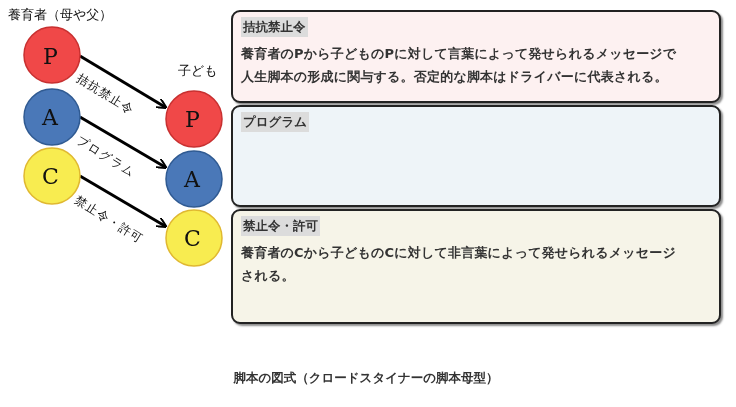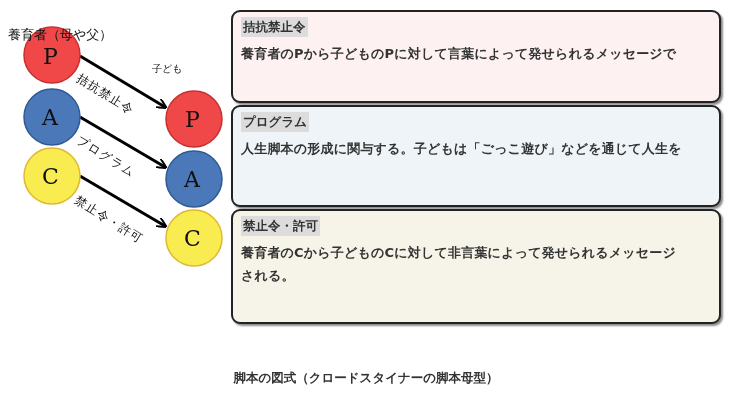--- a/index.html
+++ b/index.html
@@ -48,47 +48,47 @@
 
     <circle cx="52" cy="55" r="28" fill="#f04848" stroke="#c83030" stroke-width="1.5"></circle>
     <circle cx="52" cy="117" r="28" fill="#4a78b8" stroke="#2f5a92" stroke-width="1.5"></circle>
     <circle cx="52" cy="176" r="28" fill="#f8ec50" stroke="#e0b830" stroke-width="1.5"></circle>
 
     <circle cx="194" cy="119" r="28" fill="#f04848" stroke="#c83030" stroke-width="1.5"></circle>
     <circle cx="194" cy="179" r="28" fill="#4a78b8" stroke="#2f5a92" stroke-width="1.5"></circle>
     <circle cx="194" cy="238" r="28" fill="#f8ec50" stroke="#e0b830" stroke-width="1.5"></circle>
   </svg>
 
-  <div class="lbl" style="left:8px;top:6px;font-family:'DejaVu Sans',sans-serif;font-size:13px;margin-top:20px;">養育者（母や父）</div>
-  <div class="lbl" style="left:152px;top:62px;font-family:Liberation Serif, serif;font-size:10px;">子ども</div>
+  <div class="lbl" style="left:8px;top:6px;font-family:'DejaVu Sans',sans-serif;font-size:13px;">養育者（母や父）</div>
+  <div class="lbl" style="left:178px;top:62px;font-family:Liberation Serif, serif;font-size:13px;">子ども</div>
 
   <div class="lbl" style="left:43px;top:44px;font-size:22px;">P</div>
   <div class="lbl" style="left:42px;top:105px;font-size:22px;">A</div>
   <div class="lbl" style="left:42px;top:164px;font-size:22px;">C</div>
 
   <div class="lbl" style="left:185px;top:107px;font-size:22px;">P</div>
   <div class="lbl" style="left:184px;top:167px;font-size:22px;">A</div>
   <div class="lbl" style="left:184px;top:226px;font-size:22px;">C</div>
 
   <div class="rot" style="left:82px;top:70px;">拮抗禁止令</div>
   <div class="rot" style="left:82px;top:132px;">プログラム</div>
   <div class="rot" style="left:80px;top:192px;">禁止令・許可</div>
 </div>
 
 <div class="box" style="top:10px;height:93px;background:#fdf1f1;">
   <div class="title">拮抗禁止令</div>
   <div class="body">
     <div>養育者のPから子どものPに対して言葉によって発せられるメッセージで</div>
+    <div>人生脚本の形成に関与する。否定的な脚本はドライバーに代表される。</div>
   </div>
 </div>
 
 <div class="box" style="top:105px;height:102px;background:#eef4f8;">
   <div class="title">プログラム</div>
   <div class="body">
-    <div>人生脚本の形成に関与する。子どもは「ごっこ遊び」などを通じて人生を</div>
   </div>
 </div>
 
 <div class="box" style="top:209px;height:115px;background:#f6f4e8;">
   <div class="title">禁止令・許可</div>
   <div class="body">
     <div>養育者のCから子どものCに対して非言葉によって発せられるメッセージ</div>
     <div>される。</div>
   </div>
 </div>

